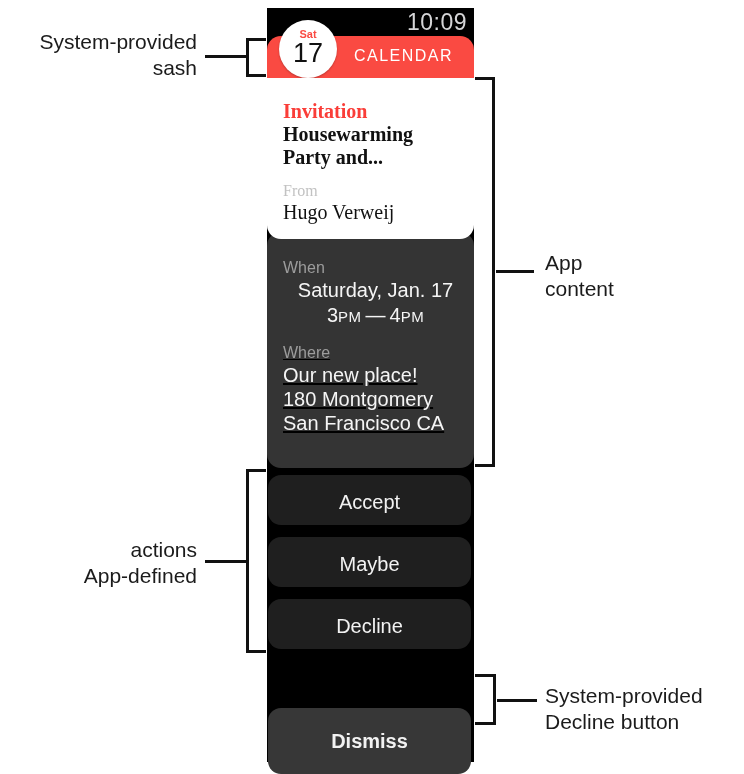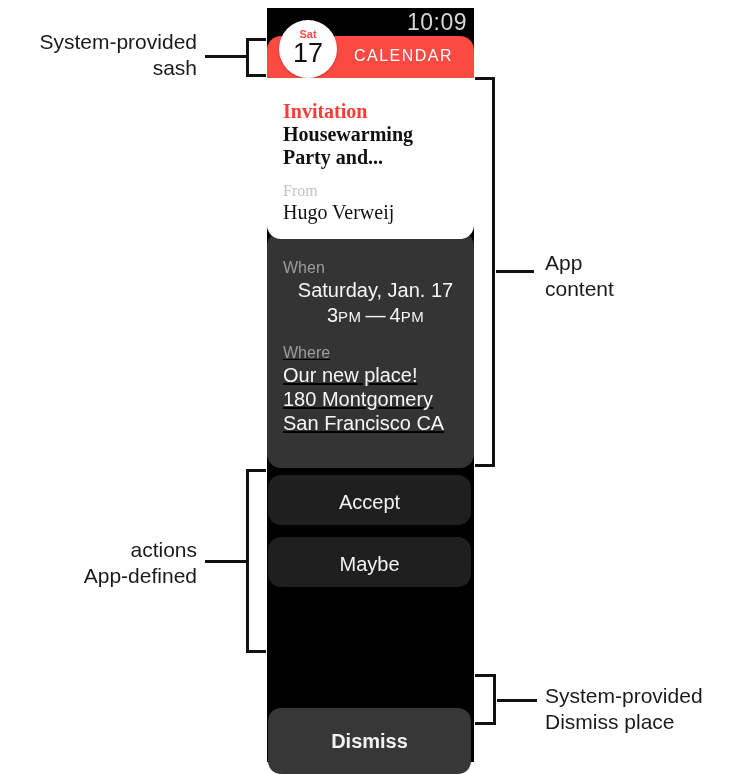--- a/index.html
+++ b/index.html
@@ -75,20 +75,21 @@
     <div class="where-block">
       <div class="sec-label">Where</div>
       <div class="addr">Our new place!</div>
       <div class="addr">180 Montgomery</div>
       <div class="addr">San Francisco CA</div>
     </div>
   </div>
 
   <button class="wbtn btn-accept">Accept</button>
   <button class="wbtn btn-maybe">Maybe</button>
+  <button class="wbtn btn-decline">Decline</button>
   <button class="wbtn btn-dismiss">Dismiss</button>
 </div>
 
 <div class="ann right-align" style="left:9px;top:29px;width:188px;">
   <div>System-provided</div>
   <div>sash</div>
 </div>
 <div class="conn" style="left:205px;top:55px;width:41px;"></div>
 <div class="bracket open-right" style="left:246px;top:38px;width:20px;height:39px;"></div>
 
@@ -101,16 +102,16 @@
 
 <div class="ann right-align" style="left:9px;top:537px;width:188px;">
   <div>actions</div>
   <div>App-defined</div>
 </div>
 <div class="conn" style="left:205px;top:560px;width:41px;"></div>
 <div class="bracket open-right" style="left:246px;top:469px;width:20px;height:184px;"></div>
 
 <div class="ann" style="left:545px;top:683px;">
   <div>System-provided</div>
-  <div>Dismiss place</div>
+  <div>Decline button</div>
 </div>
 <div class="conn" style="left:497px;top:699px;width:40px;"></div>
 <div class="bracket open-left" style="left:475px;top:674px;width:21px;height:51px;"></div>
 
 </body></html>

